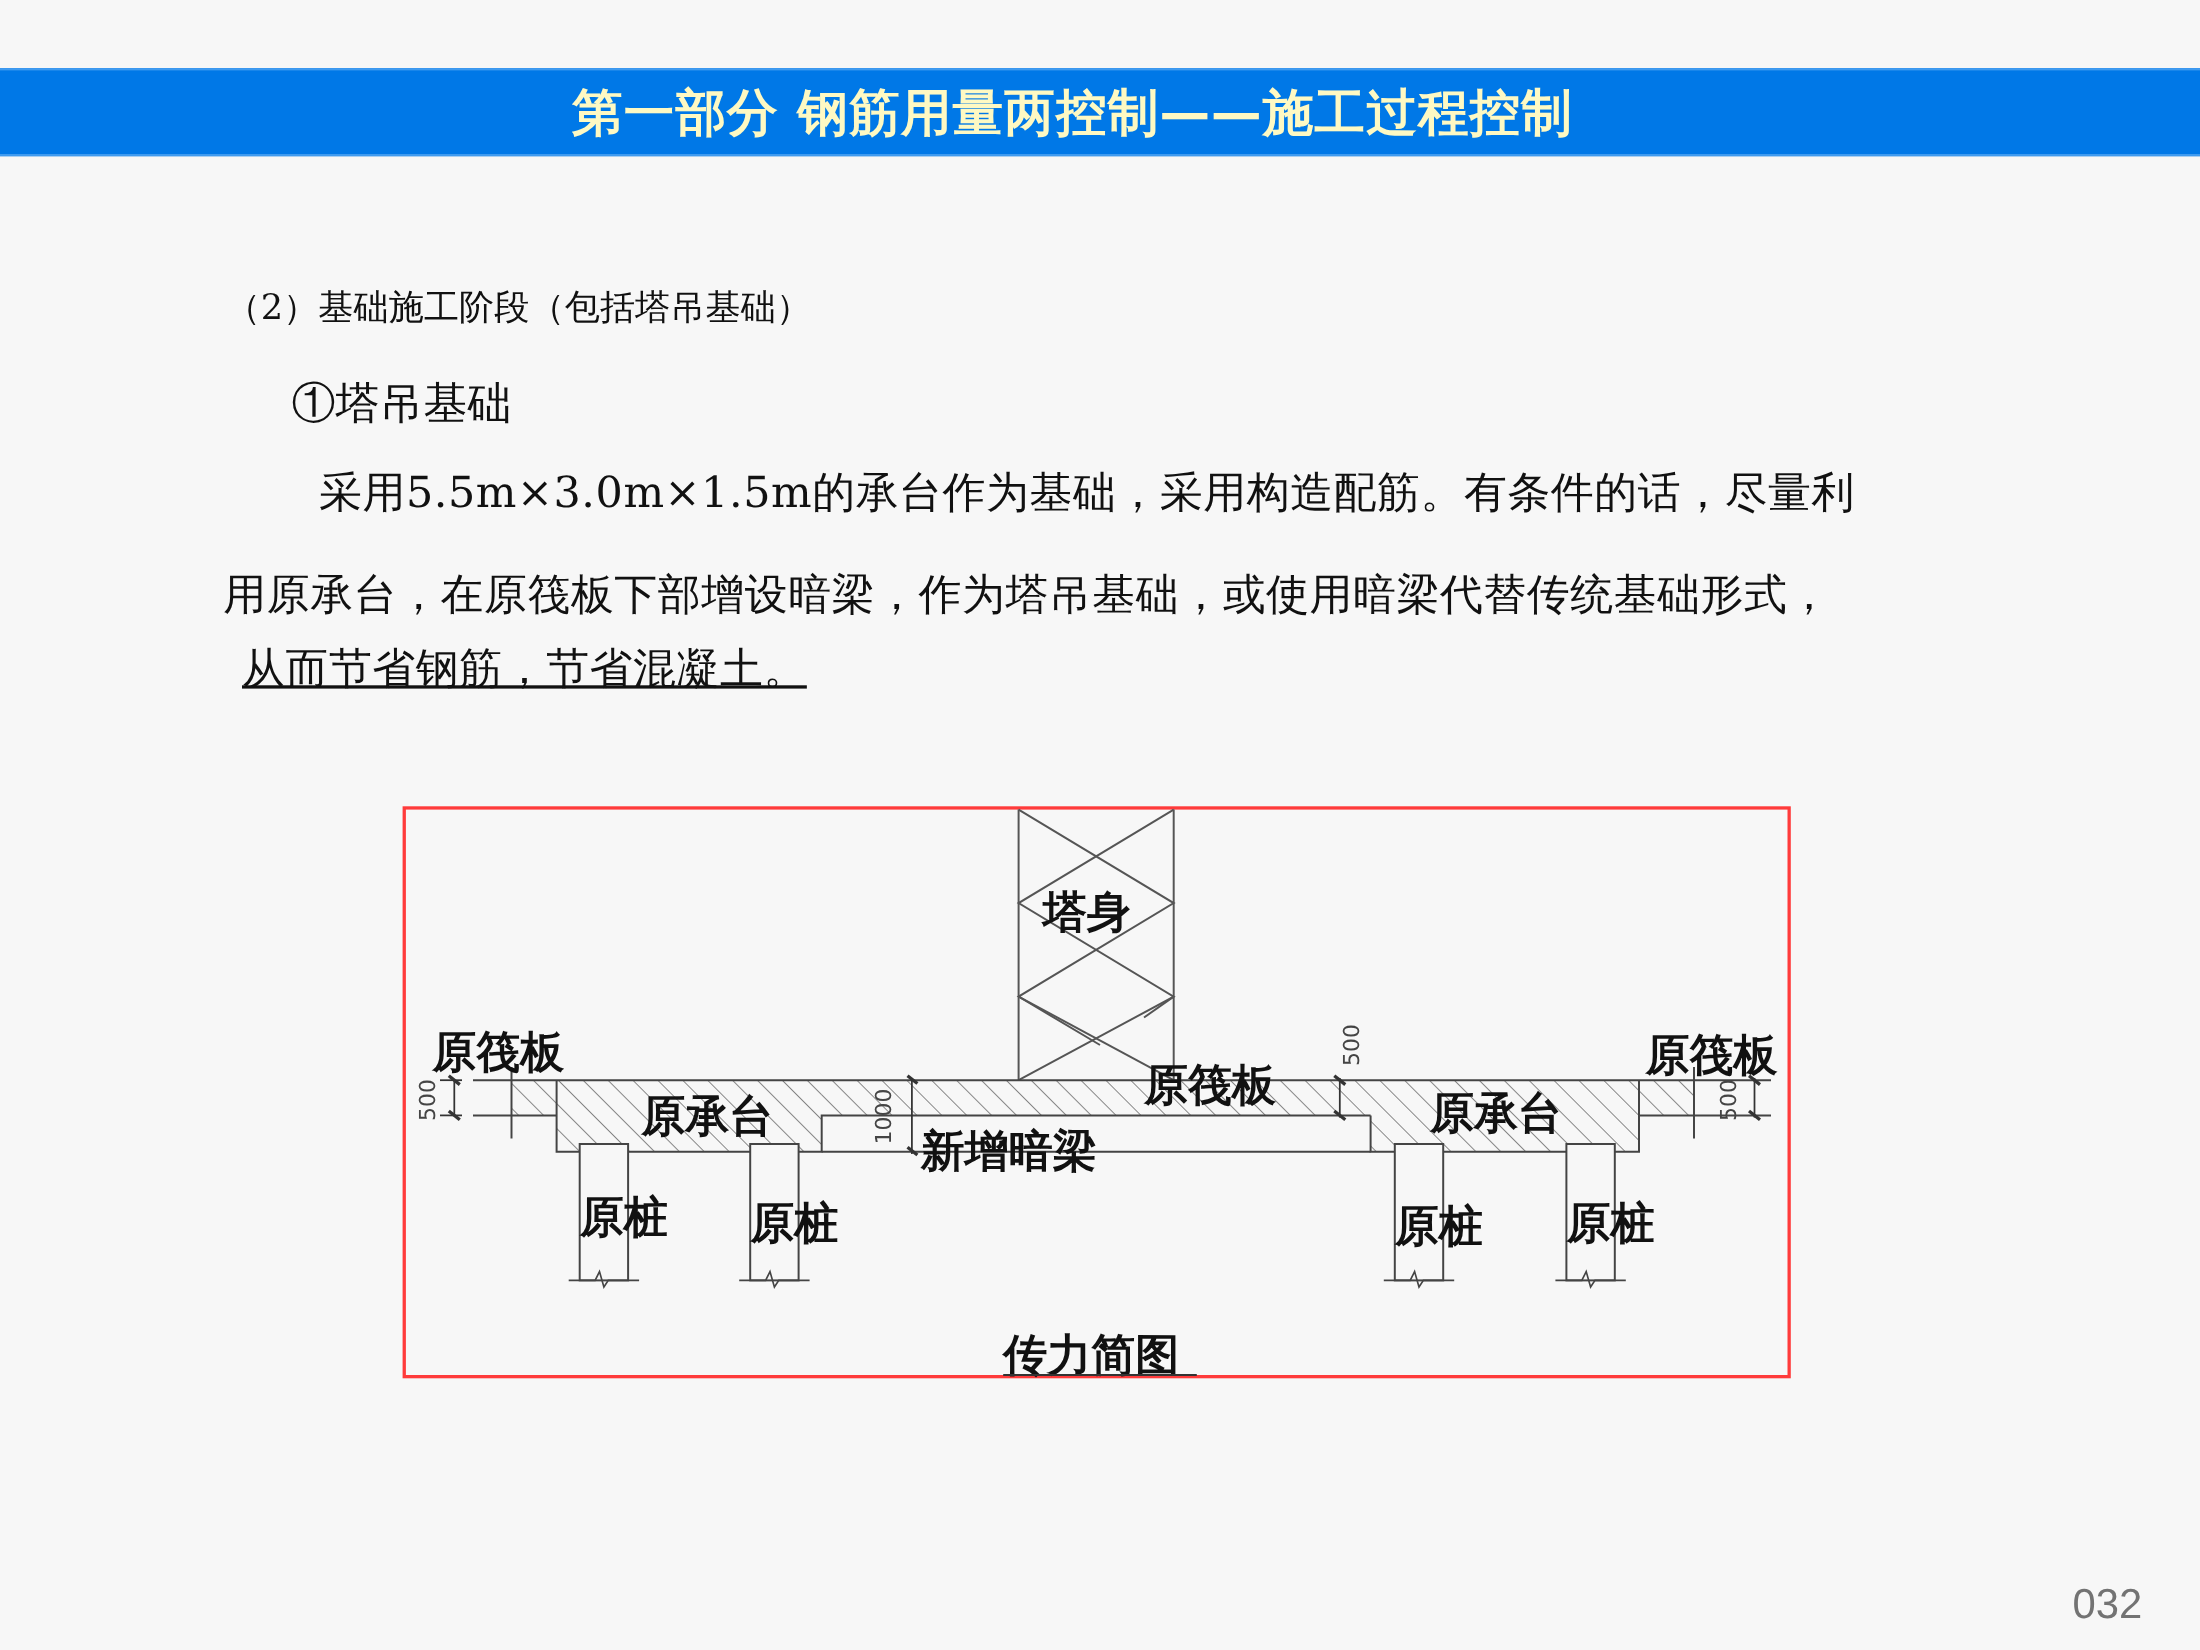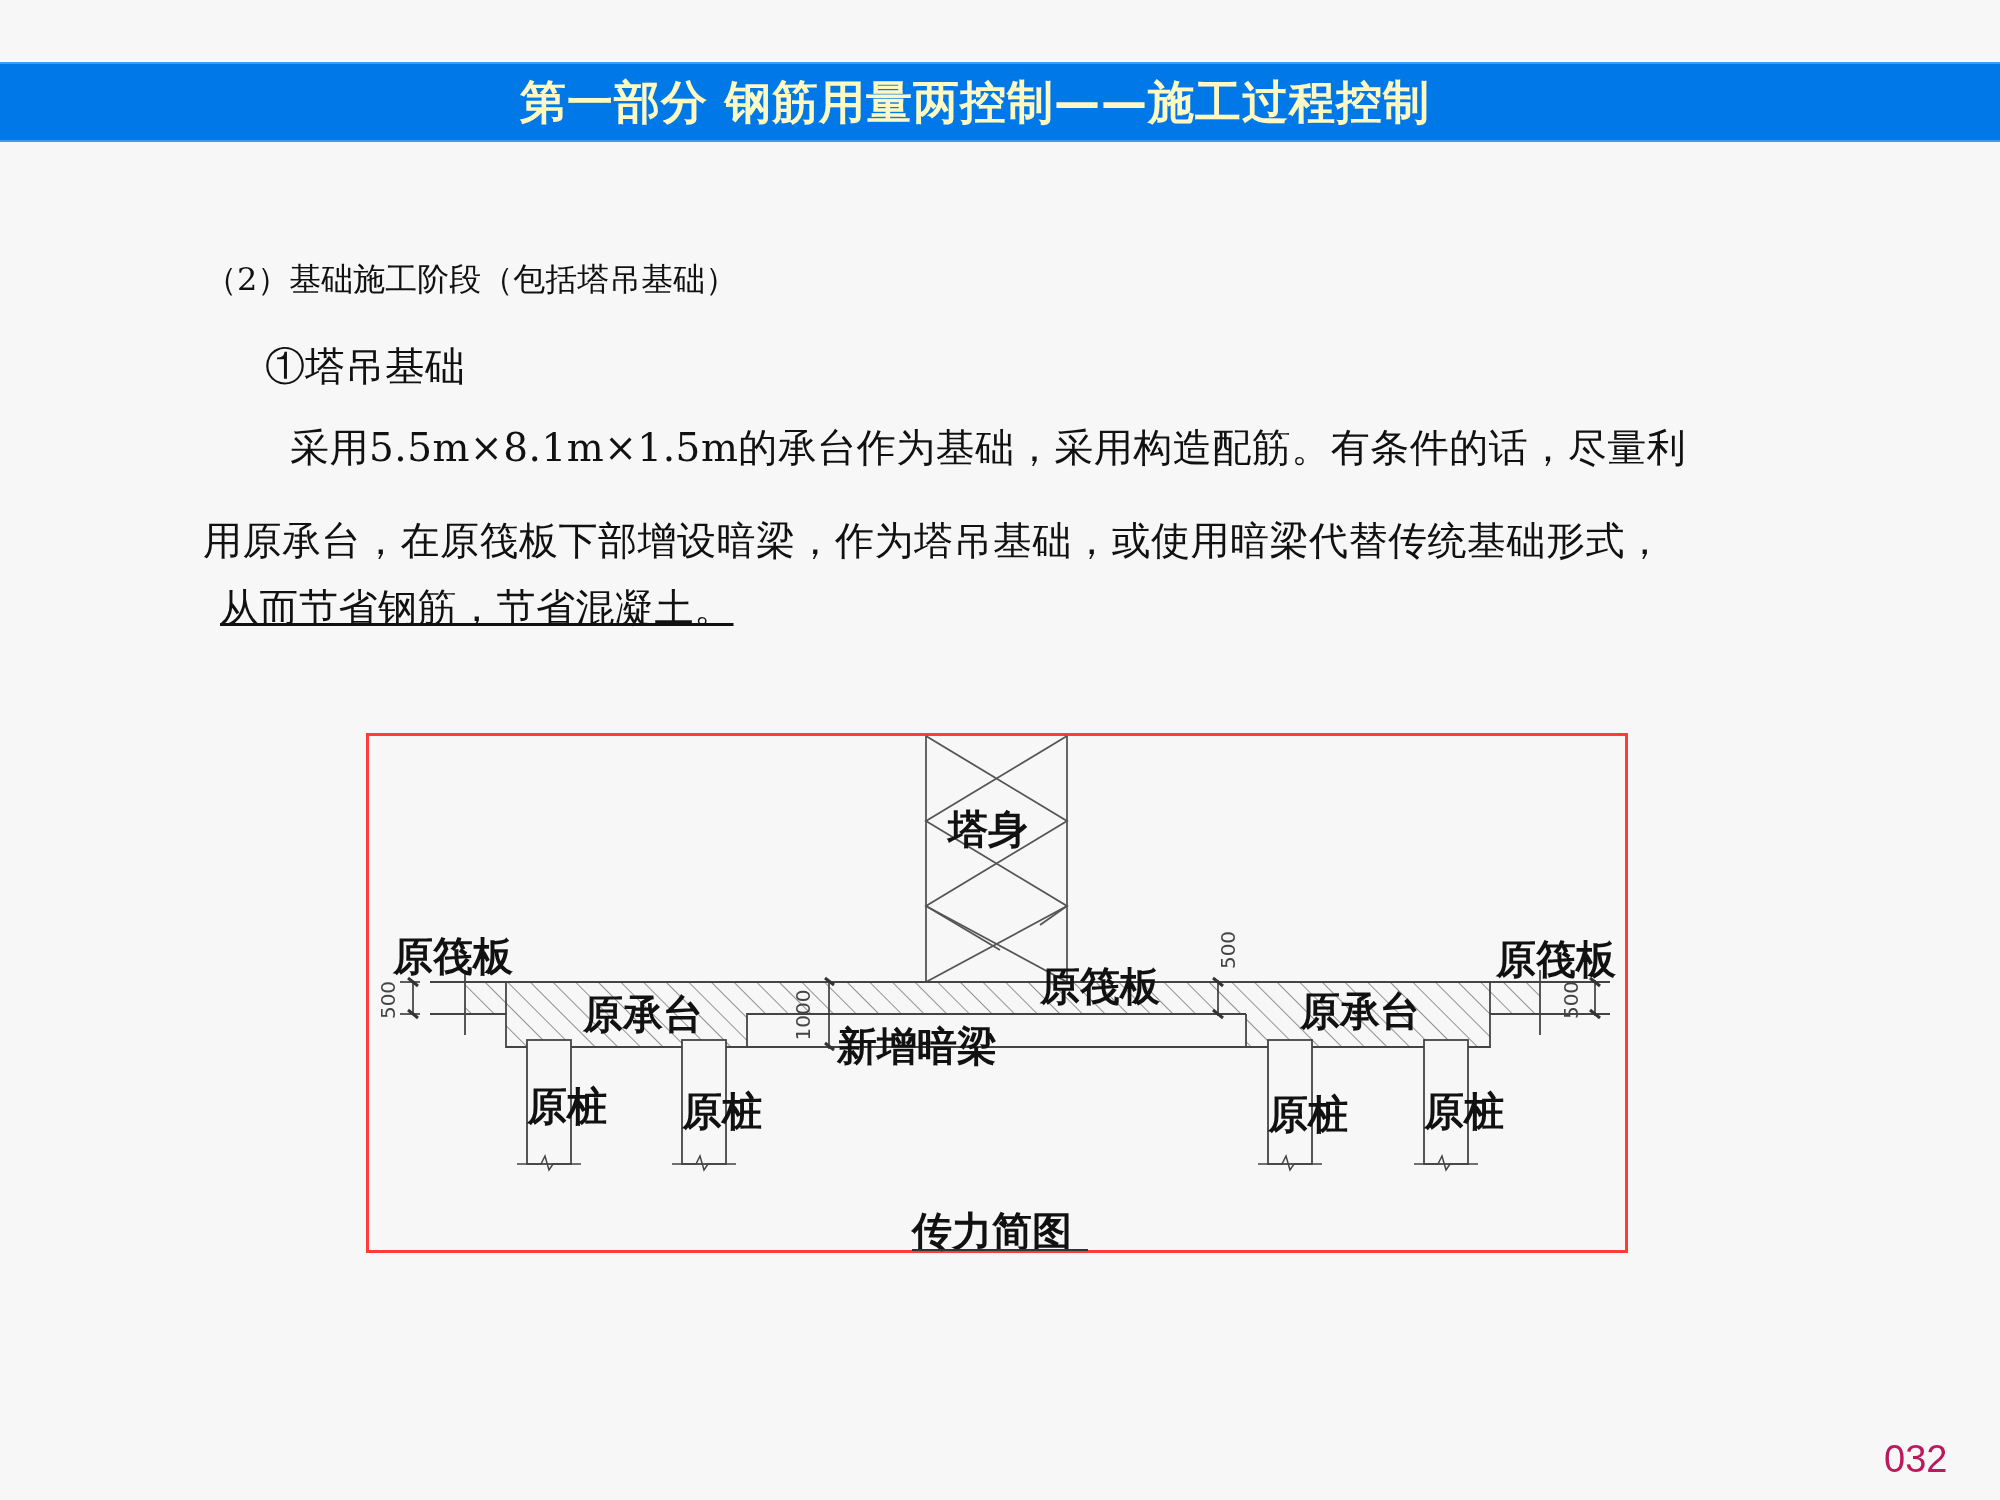--- a/index.html
+++ b/index.html
@@ -30,35 +30,35 @@
   }
   .para-line {
     position:absolute; font-size:39px; white-space:nowrap; letter-spacing:0.5px;
   }
   .diagram-frame {
     position:absolute; left:366px; top:733px; width:1262px; height:520px;
     border:3px solid #ff3b3b; box-sizing:border-box;
   }
   .diagram-svg { position:absolute; left:0; top:0; }
   .page-number {
-    position:absolute; left:1884px; top:1438px; font-size:38px; color:#be185d;
+    position:absolute; left:1884px; top:1438px; font-size:38px; color:#737373;
     font-family:"Liberation Sans", sans-serif;
   }
 </style>
 </head>
 <body>
 
 <div class="header-band">
   <div class="header-title">第一部分  钢筋用量两控制——施工过程控制</div>
 </div>
 
 <div class="section-heading serif">（2）基础施工阶段（包括塔吊基础）</div>
 <div class="sub-heading serif">①塔吊基础</div>
 
-<div class="para-line serif" style="left:290px; top:421px;">采用5.5m×8.1m×1.5m的承台作为基础，采用构造配筋。有条件的话，尽量利</div>
+<div class="para-line serif" style="left:290px; top:421px;">采用5.5m×3.0m×1.5m的承台作为基础，采用构造配筋。有条件的话，尽量利</div>
 <div class="para-line serif" style="left:203px; top:514px;">用原承台，在原筏板下部增设暗梁，作为塔吊基础，或使用暗梁代替传统基础形式，</div>
 <div class="para-line serif" style="left:220px; top:581px;text-decoration:underline;">从而节省钢筋，节省混凝土。</div>
 
 <div class="diagram-frame"></div>
 
 <svg class="diagram-svg" width="2000" height="1500">
   <defs>
     <pattern id="hatch" patternUnits="userSpaceOnUse" width="16" height="16" patternTransform="rotate(-45)">
       <line x1="0" y1="0" x2="0" y2="16" stroke="#666" stroke-width="1.4"></line>
     </pattern>

